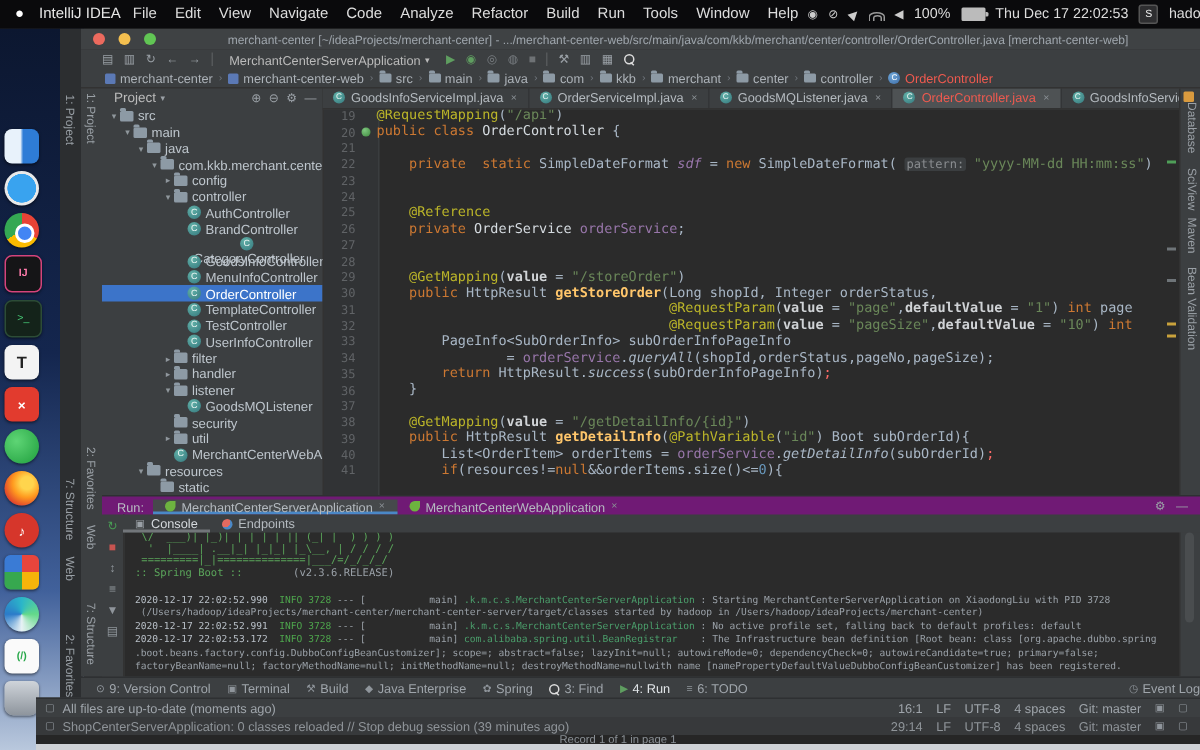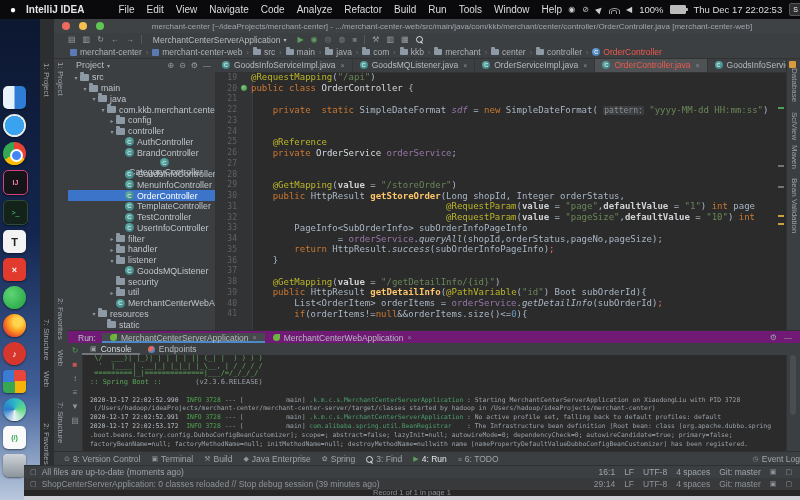--- a/index.html
+++ b/index.html
@@ -5,21 +5,21 @@
   html,body{margin:0;padding:0;background:#000;}
   .screen{position:relative;width:800px;height:500px;overflow:hidden;background:#2b2b2b;
           font-family:"Liberation Sans",sans-serif;-webkit-font-smoothing:antialiased;}
   .abs{position:absolute;}
 
   
   .menubar{left:0;top:0;width:800px;height:19px;background:#0a0a0c;color:#e6e6e6;
            display:flex;align-items:center;font-size:10px;z-index:60;}
   .mb-left{display:flex;align-items:center;gap:0;padding-left:10px;}
   .mb-apple{color:#fff;font-size:10px;margin-right:10px;}
-  .mb-app{font-weight:bold;margin-right:28px;white-space:nowrap;}
+  .mb-app{font-weight:normal;margin-right:2px;white-space:nowrap;}
   .mb-item{padding:0 6px;white-space:nowrap;color:#ddd;}
   .mb-right{margin-left:auto;display:flex;align-items:center;gap:7px;padding-right:8px;color:#ddd;}
   .mb-ico{font-size:8px;color:#ccc;}
   .mb-clock{font-size:9.5px;white-space:nowrap;}
   .mb-user{font-size:9.5px;}
   .mb-input{width:11px;height:11px;background:#2e2e30;border:1px solid #555;border-radius:2px;
             font-size:7px;display:flex;align-items:center;justify-content:center;color:#eee;}
   .i-batt{width:14px;height:7px;border:1px solid #bbb;border-radius:1px;position:relative;background:#bbb;}
   .i-batt:after{content:"";position:absolute;right:-3px;top:1.5px;width:2px;height:3px;background:#bbb;border-radius:0 1px 1px 0;}
   .i-wifi{width:10px;height:8px;position:relative;}
@@ -471,26 +471,26 @@
     </div>
 
   <div class="abs tabsbar" id="tabsBar">
       <div class="etab">
         <span class="tc">C</span>
         <span>GoodsInfoServiceImpl.java</span>
         <span class="x">×</span>
       </div>
       <div class="etab">
         <span class="tc">C</span>
-        <span>GoodsMQListener.java</span>
+        <span>OrderServiceImpl.java</span>
         <span class="x">×</span>
       </div>
       <div class="etab">
         <span class="tc">C</span>
-        <span>OrderServiceImpl.java</span>
+        <span>GoodsMQListener.java</span>
         <span class="x">×</span>
       </div>
       <div class="etab active err">
         <span class="tc">C</span>
         <span>OrderController.java</span>
         <span class="x">×</span>
       </div>
       <div class="etab">
         <span class="tc">C</span>
         <span>GoodsInfoService.java</span>
@@ -607,21 +607,21 @@
         <span class="ct"><span class="tk-pln">    </span><span class="tk-kw">public </span><span class="tk-pln">HttpResult </span><span class="tk-decl">getDetailInfo</span><span class="tk-pln">(</span><span class="tk-ann">@PathVariable</span><span class="tk-pln">(</span><span class="tk-str">"id"</span><span class="tk-pln">) </span><span class="tk-pln">Boot subOrderId){</span></span>
       </div>
       <div class="cline">
         <span class="ln">40</span>
         <span class="gic"></span>
         <span class="ct"><span class="tk-pln">        List&lt;OrderItem&gt; orderItems = </span><span class="tk-field">orderService</span><span class="tk-pln">.</span><span class="tk-it">getDetailInfo</span><span class="tk-pln">(subOrderId)</span><span class="tk-red">;</span></span>
       </div>
       <div class="cline">
         <span class="ln">41</span>
         <span class="gic"></span>
-        <span class="ct"><span class="tk-pln">        </span><span class="tk-kw">if</span><span class="tk-pln">(orderItems!=</span><span class="tk-kw">null</span><span class="tk-pln">&amp;&amp;orderItems.size()&lt;=</span><span class="tk-num">0</span><span class="tk-pln">){</span></span>
+        <span class="ct"><span class="tk-pln">        </span><span class="tk-kw">if</span><span class="tk-pln">(resources!=</span><span class="tk-kw">null</span><span class="tk-pln">&amp;&amp;orderItems.size()&lt;=</span><span class="tk-num">0</span><span class="tk-pln">){</span></span>
       </div>
     </div>
   <div id="marks">
       <div class="scrollmark" style="top: 107px; background: rgb(79, 158, 88);"></div>
       <div class="scrollmark" style="top: 165px; background: rgb(110, 116, 120);"></div>
       <div class="scrollmark" style="top: 186px; background: rgb(110, 116, 120);"></div>
       <div class="scrollmark" style="top: 215px; background: rgb(201, 162, 60);"></div>
       <div class="scrollmark" style="top: 223px; background: rgb(201, 162, 60);"></div>
     </div>
 

